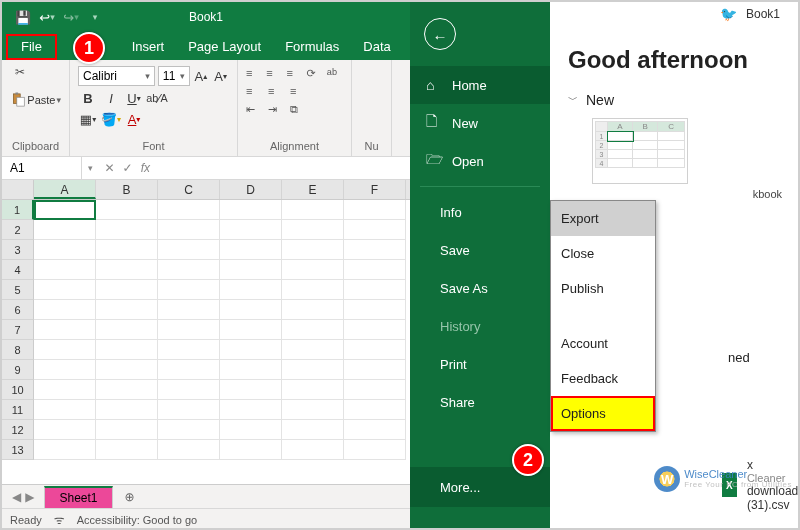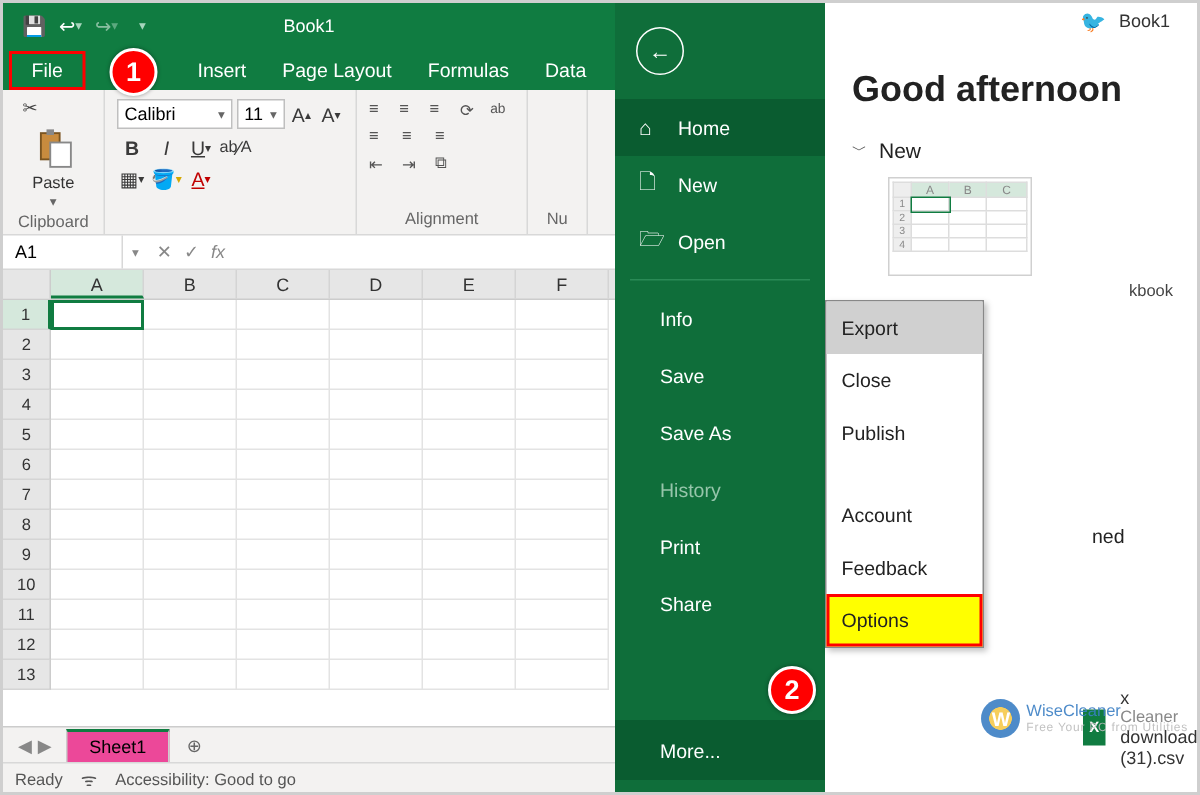--- a/index.html
+++ b/index.html
@@ -18,21 +18,21 @@
   .tab.file { margin:0 4px 0 4px; color:#fff; border:2px solid red; padding:3px 13px 4px; font-weight:400;}
   .badge { position:absolute; width:32px; height:32px; border-radius:50%; background:red; display:flex; align-items:center; justify-content:center; color:#fff; font-size:18px; font-weight:700; border:2px solid #fff; box-shadow:0 0 3px rgba(0,0,0,.4); z-index:50;}
   .badge1 { left:71px; top:30px; }
 
   .ribbon { height:96px; background:#f3f2f1; display:flex; }
   .group { border-right:1px solid #d8d8d8; display:flex; flex-direction:column; padding:3px 8px 0; }
   .group-label { font-size:11px; color:#666; text-align:center; margin-top:auto; padding:3px 0 4px;}
   .group .row { display:flex; gap:3px; align-items:center; }
   .btn-sm { width:20px; height:18px; display:flex; align-items:center; justify-content:center; font-size:12px; color:#444; }
 
-  .clip-big { display:flex; flex-direction:column; align-items:center; gap:1px; padding-top:4px;}
+  .clip-big { display:flex; flex-direction:row; align-items:center; gap:1px; padding-top:4px;}
   .paste-ic { width:30px; height:30px; }
   .paste-lbl { font-size:11px; color:#333; }
 
   .fontbox { display:flex; flex-direction:column; gap:3px; padding-top:3px;}
   .combo { height:20px; border:1px solid #bfbfbf; background:#fff; font-size:12px; display:flex; align-items:center; padding:0 4px; }
   .combo.name { width:90px; } .combo.size{ width:36px; }
   .combo .dd{ margin-left:auto; font-size:9px; color:#666;}
   .icrow { display:flex; gap:3px; }
   .ic2 { width:20px; height:18px; display:flex; align-items:center; justify-content:center; font-size:13px; color:#3a3a3a; }
   .ic2.red { color:#c00000;} .ic2.yellow{ color:#d6a800;}
@@ -71,21 +71,21 @@
   
   .right { position:absolute; left:408px; top:0; width:390px; height:528px; display:flex; }
   .backstage-nav { width:144px; background:#0f6e3a; display:flex; flex-direction:column; padding-top:8px;}
   .back-btn { width:32px; height:32px; border:1.5px solid #fff; border-radius:50%; margin:8px 0 16px 14px; display:flex; align-items:center; justify-content:center; color:#fff; font-size:15px;}
   .nav-item { height:38px; display:flex; align-items:center; gap:10px; padding-left:16px; color:#fff; font-size:13px; cursor:pointer;}
   .nav-item.active { background:#0a5c30; }
   .nav-item .nic { width:16px; font-size:14px; }
   .nav-item.disabled { color:#96c5aa; }
   .nav-sep { height:1px; background:#2a8a56; margin:6px 10px;}
   .nav-item.indent { padding-left:30px; }
-  .nav-item.more { background:#0a5c30; margin-top:auto; margin-bottom:10px; height:40px;}
+  .nav-item.more { background:#0a5c30; margin-top:auto; margin-bottom:23px; height:40px;}
 
   .backstage-main { flex:1; background:#fff; position:relative; padding:14px 18px 0;}
   .title-r-bar { position:absolute; top:4px; right:0; display:flex; align-items:center; gap:8px; padding-right:20px; }
   .bird { font-size:14px; color:#666; }
   .title-r { font-size:12px; color:#333; }
   .greeting { font-size:24px; font-weight:600; color:#222; margin:30px 0 18px;}
   .section-hdr { font-size:14px; color:#222; font-weight:400; display:flex; gap:8px; align-items:center; margin-bottom:10px;}
   .section-hdr .chev{font-size:10px; color:#555;}
   .thumb { width:96px; height:66px; border:1px solid #d0d0d0; background:#fff; margin:6px 0 4px 24px; padding:2px; font-size:7px; color:#888;}
   .thumb table{ width:100%; border-collapse:collapse;} .thumb td{border:1px solid #ddd; height:9px;}
@@ -180,20 +180,21 @@
         </div>
         <div class="icrow">
           <div class="ic2">▦<span style="font-size:8px">▾</span></div>
           <div class="ic2 yellow">🪣<span style="font-size:8px">▾</span></div>
           <div class="ic2 red">
               <u>A</u>
               <span style="font-size:8px">▾</span>
             </div>
         </div>
       </div>
+      <div class="group-label">Font</div>
     </div>
 
     <div class="group" style="width:114px">
       <div class="align-grp">
         <div class="align-row">
           <div class="align-ic">≡</div>
           <div class="align-ic">≡</div>
           <div class="align-ic">≡</div>
           <div class="align-ic">⟳</div>
           <div class="align-ic"><sup>ab</sup></div>

